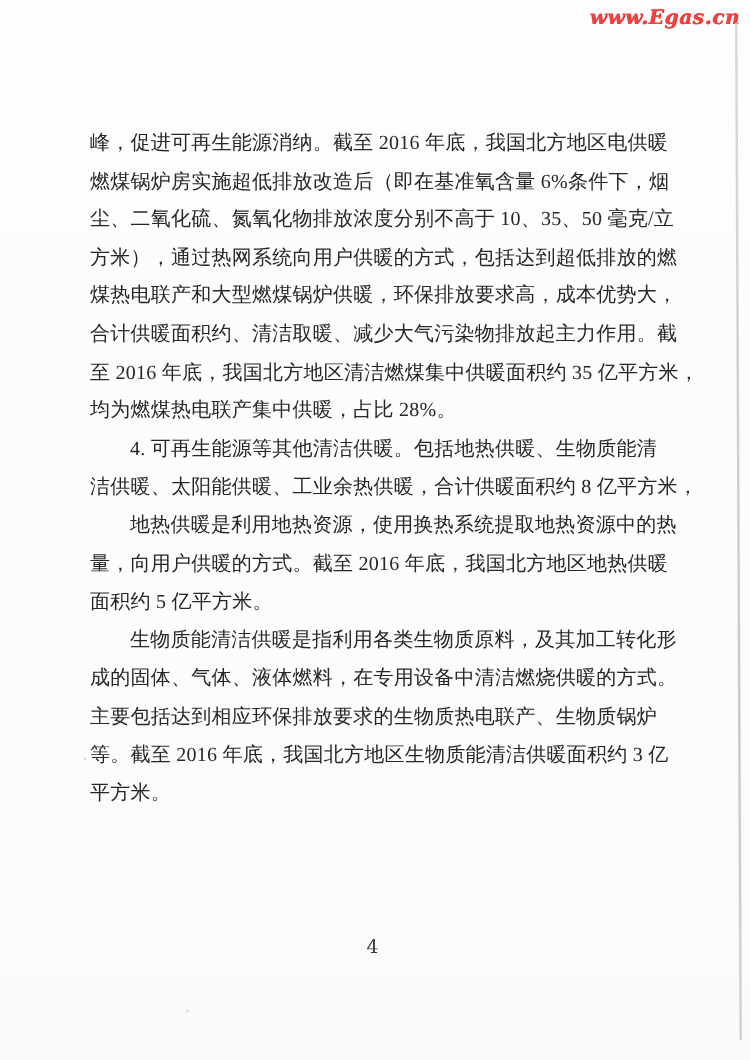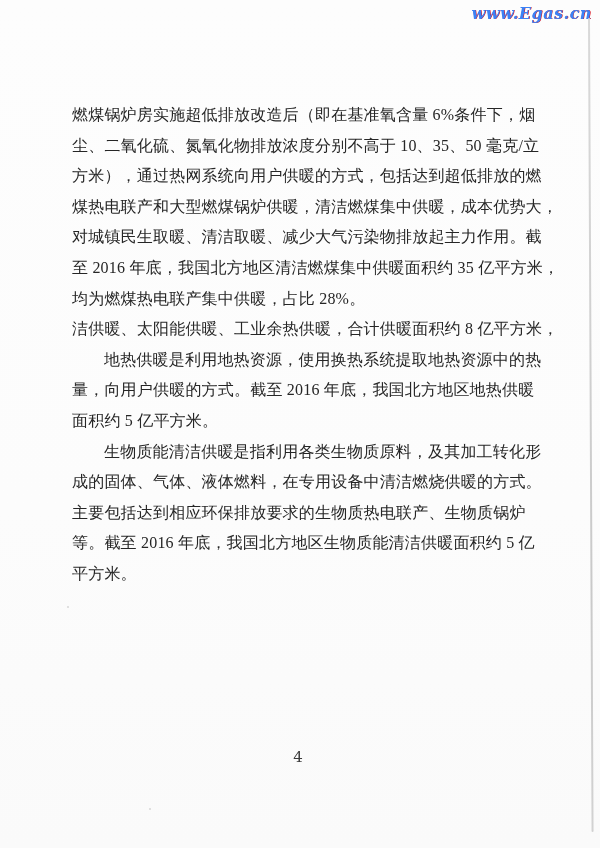--- a/index.html
+++ b/index.html
@@ -16,21 +16,21 @@
     background: linear-gradient(180deg, #fdfdfd 0%, #fcfcfc 60%, #fafafa 100%);
   }
   .watermark {
     position: absolute;
     top: 4px; right: 8px;
     font-family: "DejaVu Serif", serif;
     font-style: italic;
     font-weight: bold;
     font-size: 16px;
     letter-spacing: 0.5px;
-    color: #3b82f6;
+    color: #ef4444;
     text-shadow: 0.4px 0 0 #ee0000;
   }
   .scan-line {
     position: absolute;
     left: 588px; top: 18px;
     width: 1.5px; height: 814px;
     background: linear-gradient(180deg, #d9d9d9, #c9c9c9 70%, #d2d2d2);
     transform: rotate(-0.25deg);
     transform-origin: top center;
     border-radius: 1px;
@@ -76,31 +76,33 @@
 
 <div class="page"></div>
 
 <div class="watermark">www.Egas.cn</div>
 
 <div class="scan-line"></div>
 <div class="speck s1"></div>
 <div class="speck s2"></div>
 
 <div class="content">
+    <div class="line">峰，促进可再生能源消纳。截至 2016 年底，我国北方地区电供暖</div>
     <div class="line">燃煤锅炉房实施超低排放改造后（即在基准氧含量 6%条件下，烟</div>
     <div class="line">尘、二氧化硫、氮氧化物排放浓度分别不高于 10、35、50 毫克/立</div>
     <div class="line">方米），通过热网系统向用户供暖的方式，包括达到超低排放的燃</div>
-    <div class="line">煤热电联产和大型燃煤锅炉供暖，清洁燃煤集中供暖，成本优势大，</div>
-    <div class="line">对城镇民生取暖、清洁取暖、减少大气污染物排放起主力作用。截</div>
+    <div class="line">煤热电联产和大型燃煤锅炉供暖，环保排放要求高，成本优势大，</div>
+    <div class="line">合计供暖面积约、清洁取暖、减少大气污染物排放起主力作用。截</div>
     <div class="line">至 2016 年底，我国北方地区清洁燃煤集中供暖面积约 35 亿平方米，</div>
     <div class="line last">均为燃煤热电联产集中供暖，占比 28%。</div>
+    <div class="line indent">4. 可再生能源等其他清洁供暖。包括地热供暖、生物质能清</div>
     <div class="line">洁供暖、太阳能供暖、工业余热供暖，合计供暖面积约 8 亿平方米，</div>
     <div class="line indent">地热供暖是利用地热资源，使用换热系统提取地热资源中的热</div>
     <div class="line">量，向用户供暖的方式。截至 2016 年底，我国北方地区地热供暖</div>
     <div class="line last">面积约 5 亿平方米。</div>
     <div class="line indent">生物质能清洁供暖是指利用各类生物质原料，及其加工转化形</div>
     <div class="line">成的固体、气体、液体燃料，在专用设备中清洁燃烧供暖的方式。</div>
     <div class="line">主要包括达到相应环保排放要求的生物质热电联产、生物质锅炉</div>
-    <div class="line">等。截至 2016 年底，我国北方地区生物质能清洁供暖面积约 5 亿</div>
+    <div class="line">等。截至 2016 年底，我国北方地区生物质能清洁供暖面积约 3 亿</div>
     <div class="line last">平方米。</div>
   </div>
 
 <div class="page-footer">4</div>
 
 </body></html>

